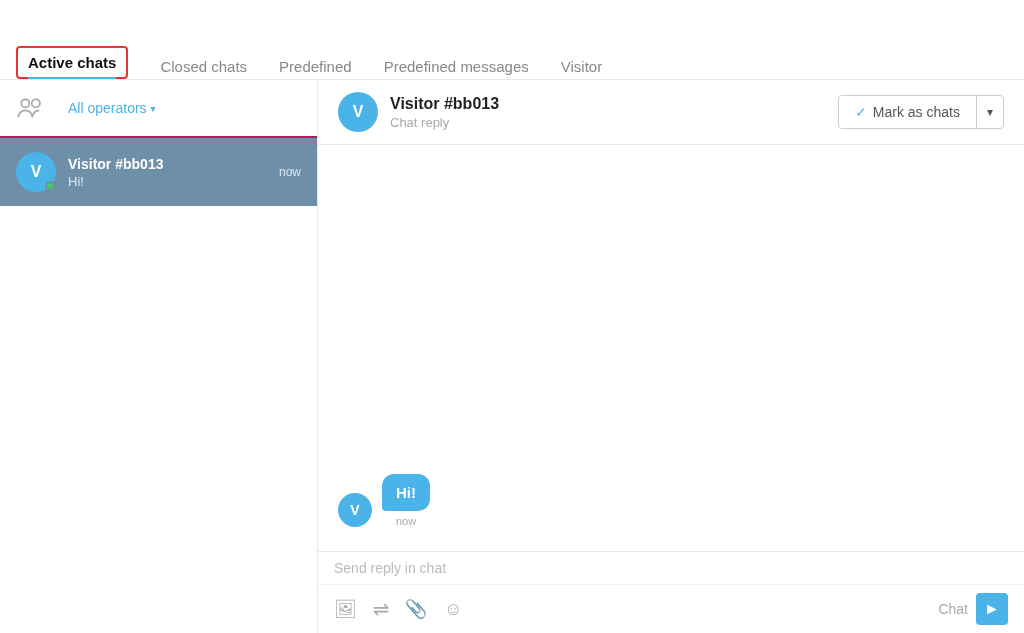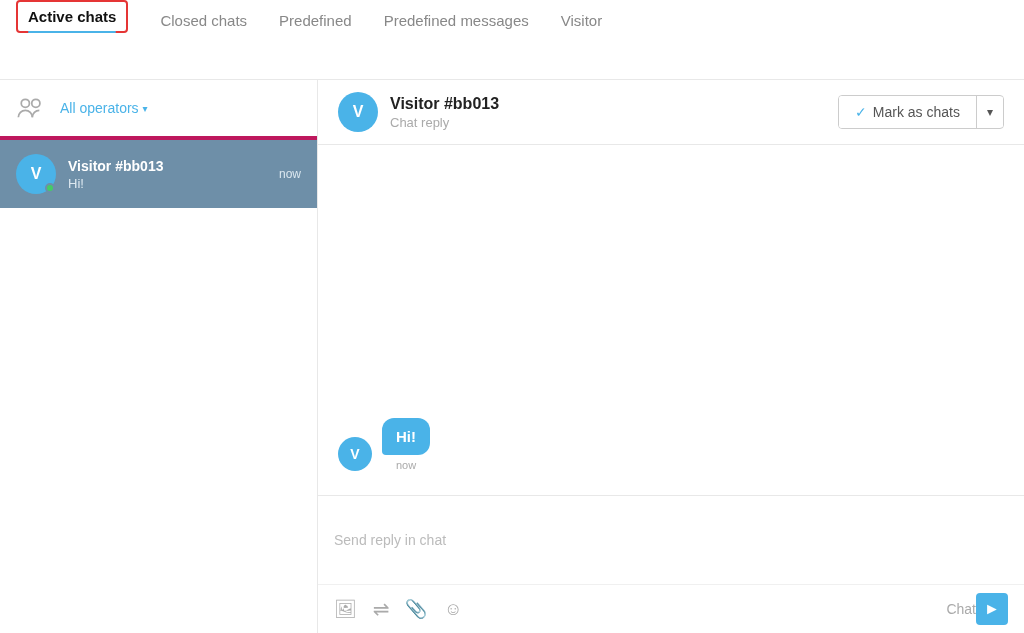--- a/index.html
+++ b/index.html
@@ -1,21 +1,21 @@
 <!DOCTYPE html>
 <html><head>
   <meta charset="utf-8">
   <style>
     * { box-sizing: border-box; margin: 0; padding: 0; }
     body { font-family: -apple-system, BlinkMacSystemFont, 'Segoe UI', sans-serif; background: #fff; color: #333; height: 633px; width: 1024px; overflow: hidden; }
 
     
     .nav-bar {
       display: flex;
-      align-items: flex-start;
+      align-items: flex-end;
       border-bottom: 1px solid #e8e8e8;
       padding: 0 16px;
       height: 80px;
       gap: 32px;
     }
     .nav-tab {
       font-size: 15px;
       font-weight: 500;
       color: #888;
       cursor: pointer;
@@ -34,23 +34,23 @@
     .sidebar {
       width: 318px;
       border-right: 1px solid #e8e8e8;
       display: flex;
       flex-direction: column;
       flex-shrink: 0;
     }
     .operator-filter {
       display: flex;
       align-items: center;
-      gap: 16px;
+      gap: 24px;
       padding: 14px 16px;
-      border-bottom: 4px solid #be185d;
+      border-bottom: 2px solid #be185d;
     }
     .operator-icon {
       width: 28px;
       height: 28px;
       color: #aaa;
     }
     .operator-label {
       color: #4ab3e8;
       font-size: 14px;
       cursor: pointer;
@@ -198,21 +198,21 @@
       text-align: center;
     }
     .message-bubble-wrap {
       display: flex;
       flex-direction: column;
     }
 
     
     .reply-area {
       border-top: 1px solid #e8e8e8;
-      padding: 28px 16px;
+      padding: 0 16px;
     }
     .reply-input {
       width: 100%;
       border: none;
       outline: none;
       font-size: 14px;
       color: #333;
       background: transparent;
       resize: none;
       height: 32px;
@@ -229,21 +229,21 @@
     }
     .toolbar-icon {
       color: #aaa;
       font-size: 18px;
       cursor: pointer;
     }
     .toolbar-right {
       margin-left: auto;
       display: flex;
       align-items: center;
-      gap: 0;
+      gap: 8px;
     }
     .chat-label {
       font-size: 14px;
       color: #aaa;
     }
     .send-btn {
       background: #4ab3e8;
       color: #fff;
       border: none;
       border-radius: 4px;

